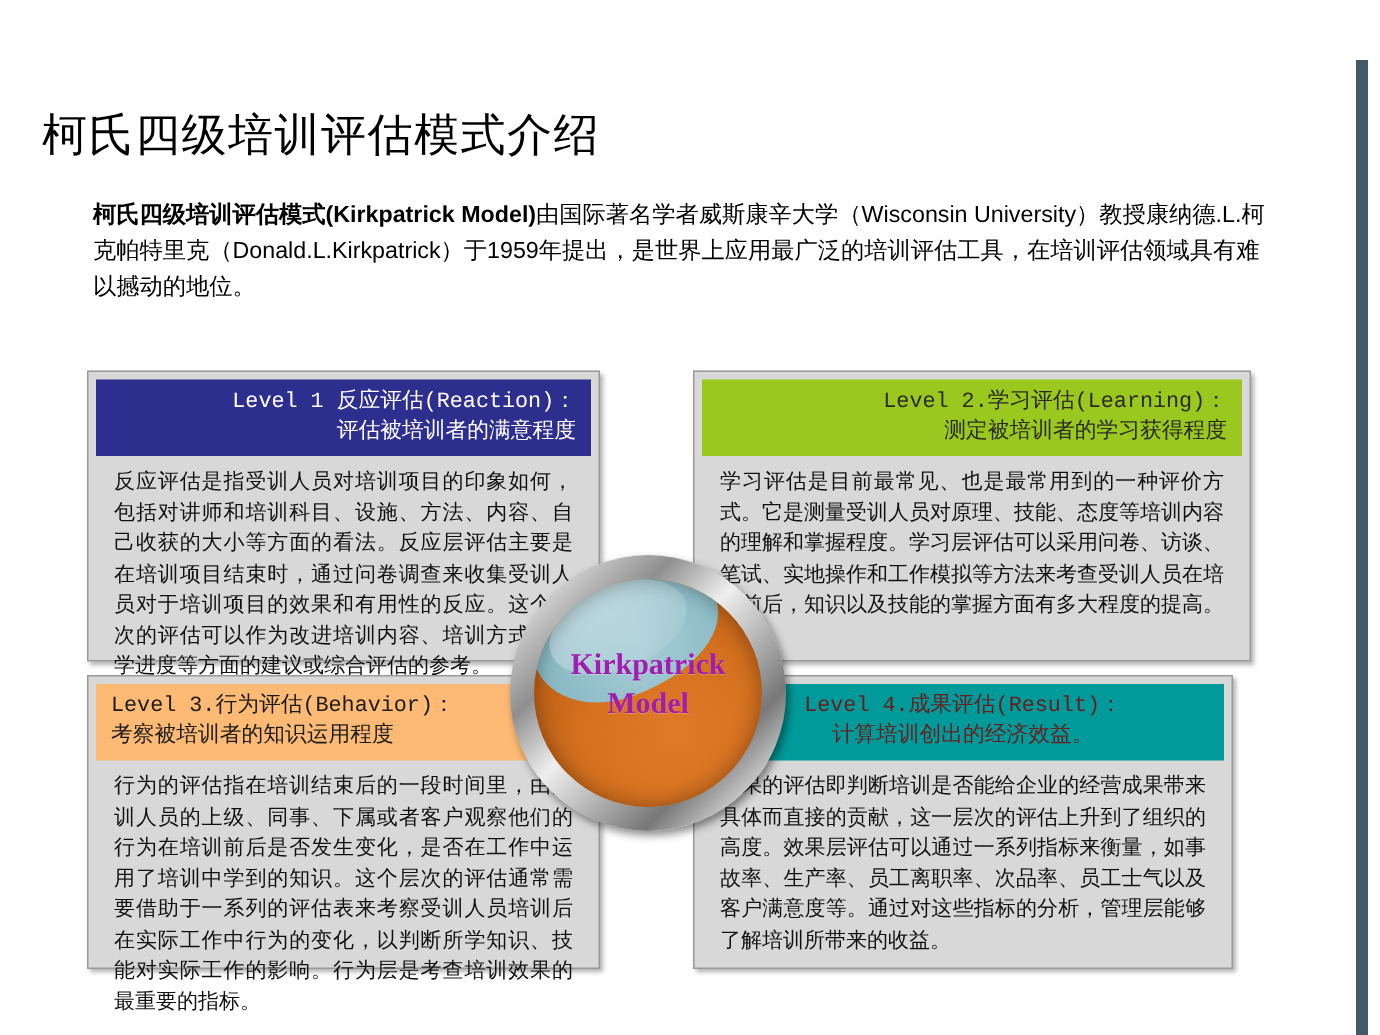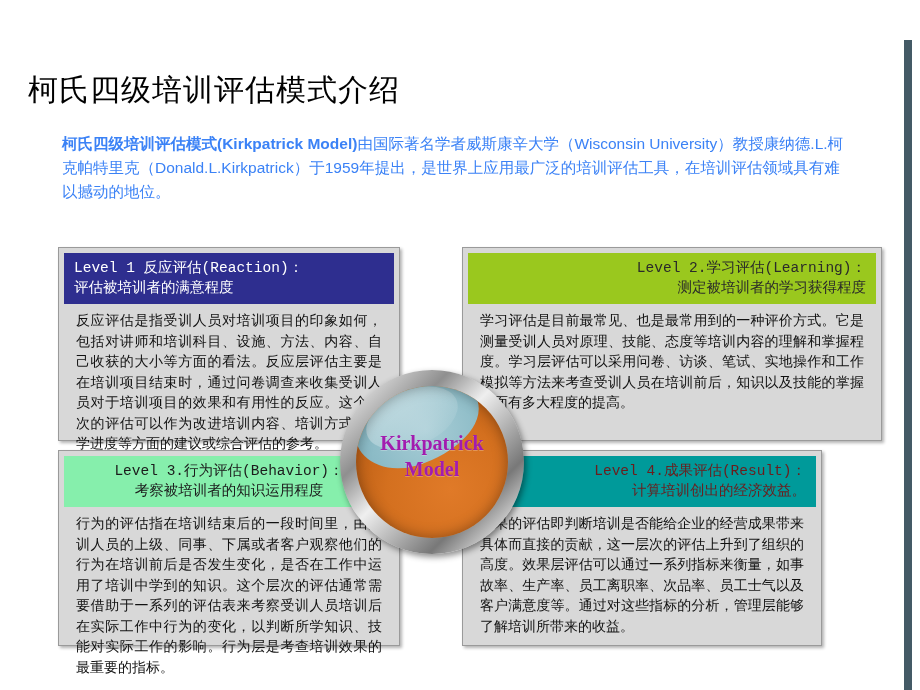--- a/index.html
+++ b/index.html
@@ -42,21 +42,21 @@
   }
 
   #intro {
     position: absolute;
     left: 62px;
     top: 92px;
     width: 790px;
     font-family: "Liberation Sans", "DejaVu Sans", sans-serif;
     font-size: 15.5px;
     line-height: 24px;
-    color: #3b82f6;
+    color: #000000;
     text-align: left;
   }
   #intro .lead {
     font-weight: bold;
   }
 
   
   .qbox {
     position: absolute;
     box-sizing: border-box;
@@ -82,33 +82,33 @@
     font-family: "Liberation Sans", "DejaVu Sans", sans-serif;
     font-size: 14px;
     line-height: 20.5px;
     color: #111111;
     text-align: justify;
     text-indent: 0;
   }
 
   
   #box-l1 { left: 58px;  top: 207px; width: 342px; height: 194px; }
-  #box-l1 .qhead { background: #2e2e8f; color: #ffffff; text-align: left; }
-
-  
-  #box-l2 { left: 462px; top: 207px; width: 420px; height: 194px; }
+  #box-l1 .qhead { background: #2e2e8f; color: #ffffff; text-align: right; }
+
+  
+  #box-l2 { left: 462px; top: 207px; width: 372px; height: 194px; }
   #box-l2 .qhead { background: #9ac81e; color: #2a2a2a; text-align: right; }
 
   
   #box-l3 { left: 58px;  top: 410px; width: 342px; height: 196px; }
-  #box-l3 .qhead { background: #86efac; color: #1b1b1b; text-align: center; }
+  #box-l3 .qhead { background: #fdba74; color: #1b1b1b; text-align: left; }
 
   
   #box-l4 { left: 462px; top: 410px; width: 360px; height: 196px; }
-  #box-l4 .qhead { background: #009a9a; color: #6b1d1d; text-align: right; }
+  #box-l4 .qhead { background: #009a9a; color: #6b1d1d; text-align: center; }
 
   
   #sphere-wrap {
     position: absolute;
     left: 340px;
     top: 330px;
     width: 184px;
     height: 184px;
     z-index: 5;
   }

